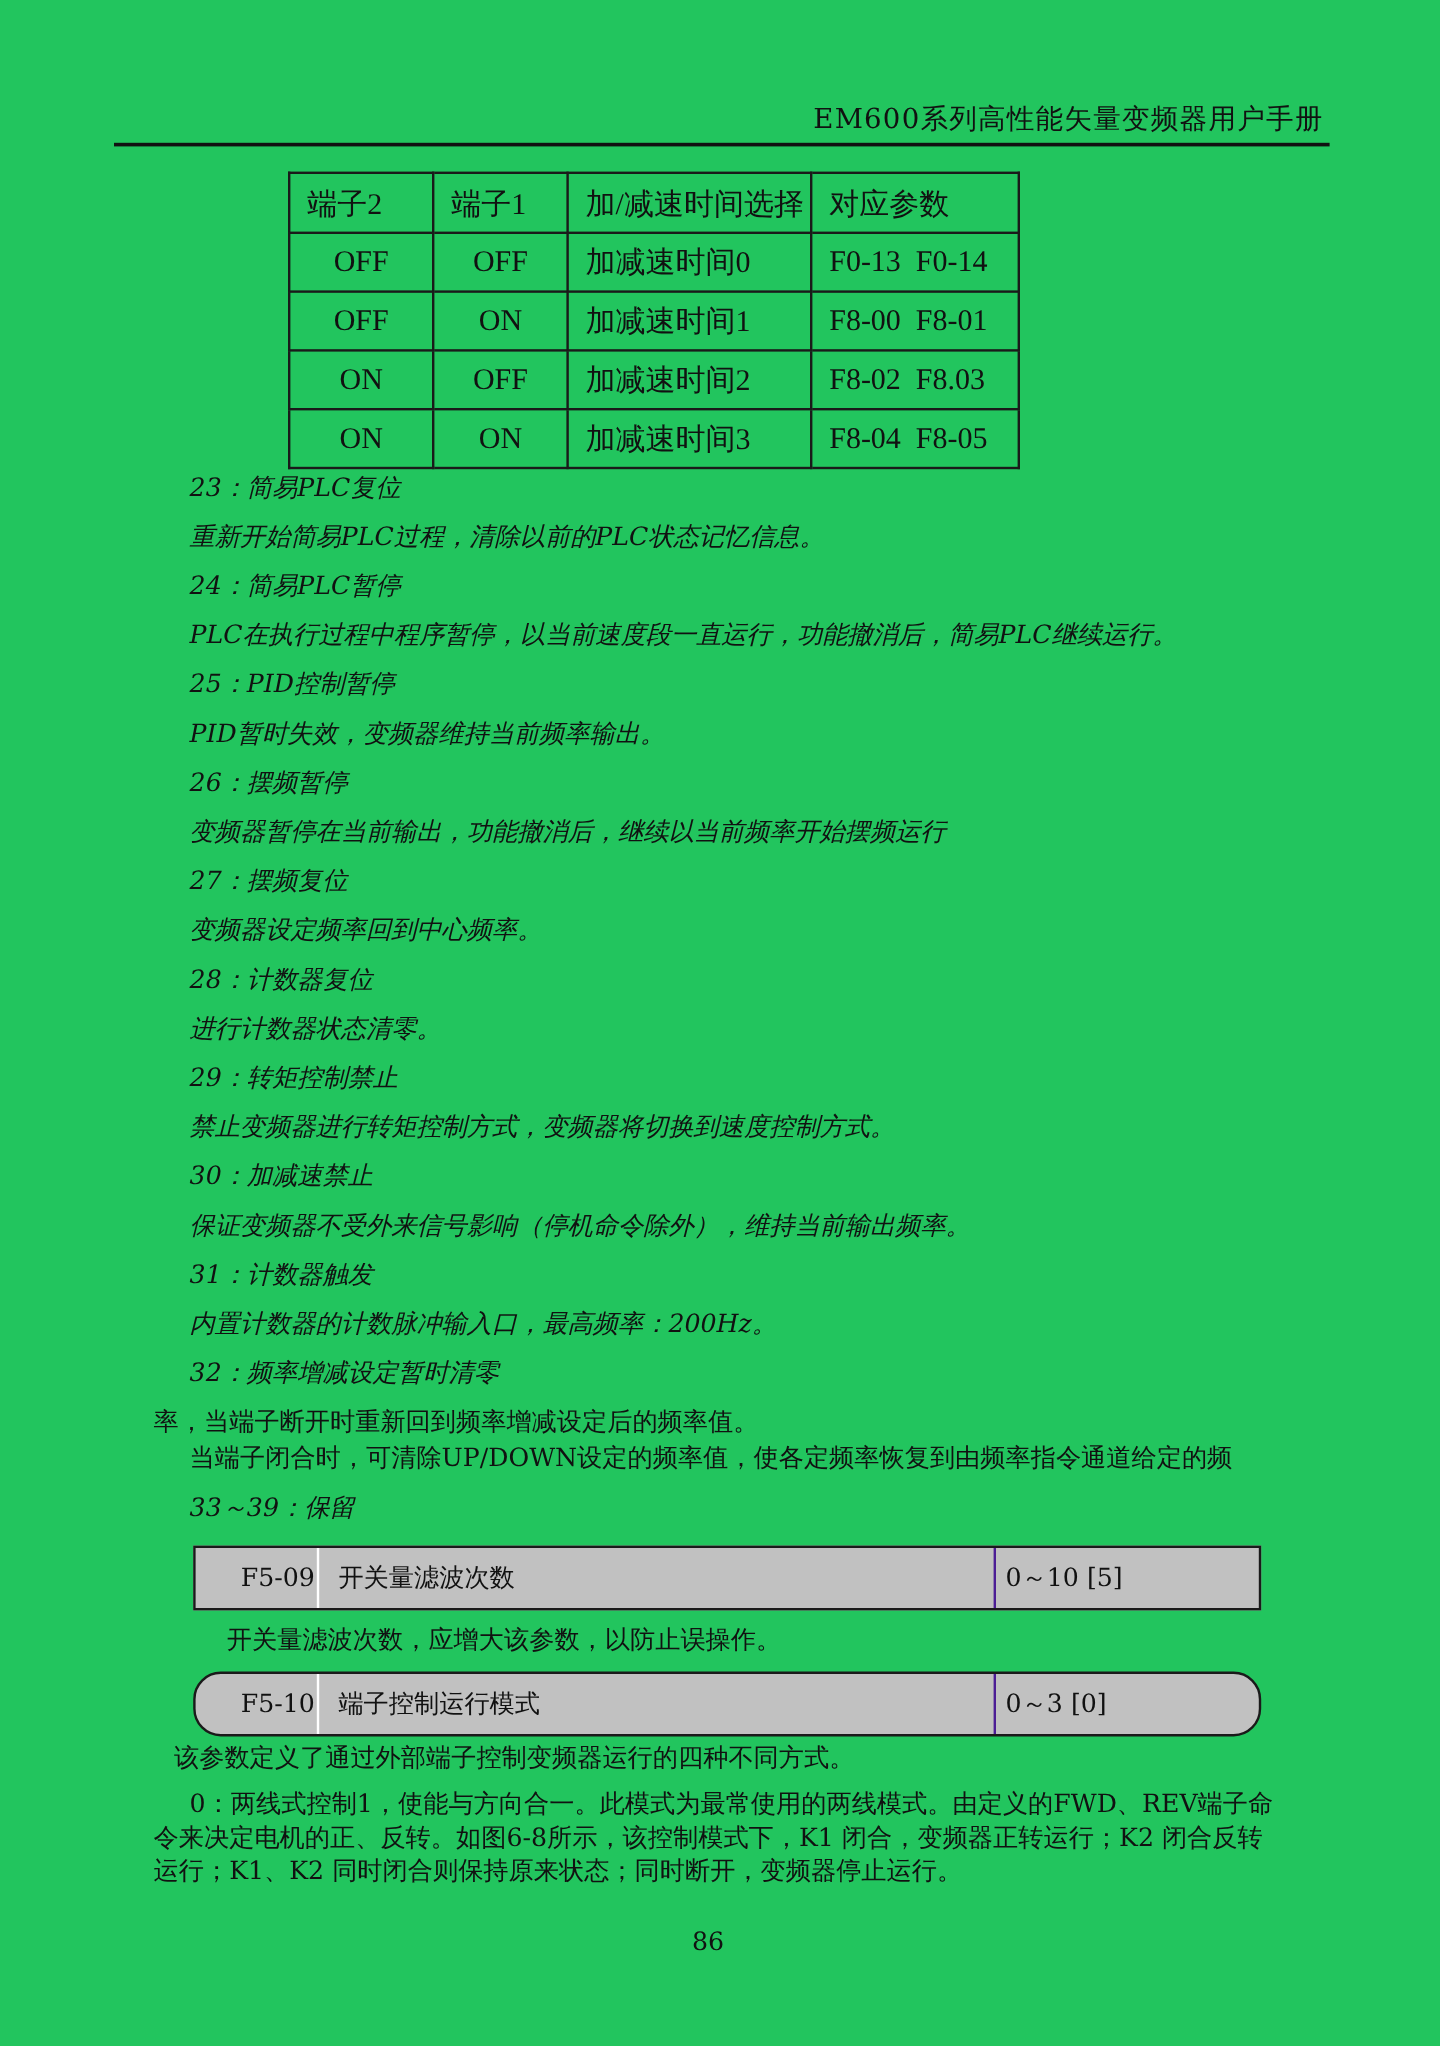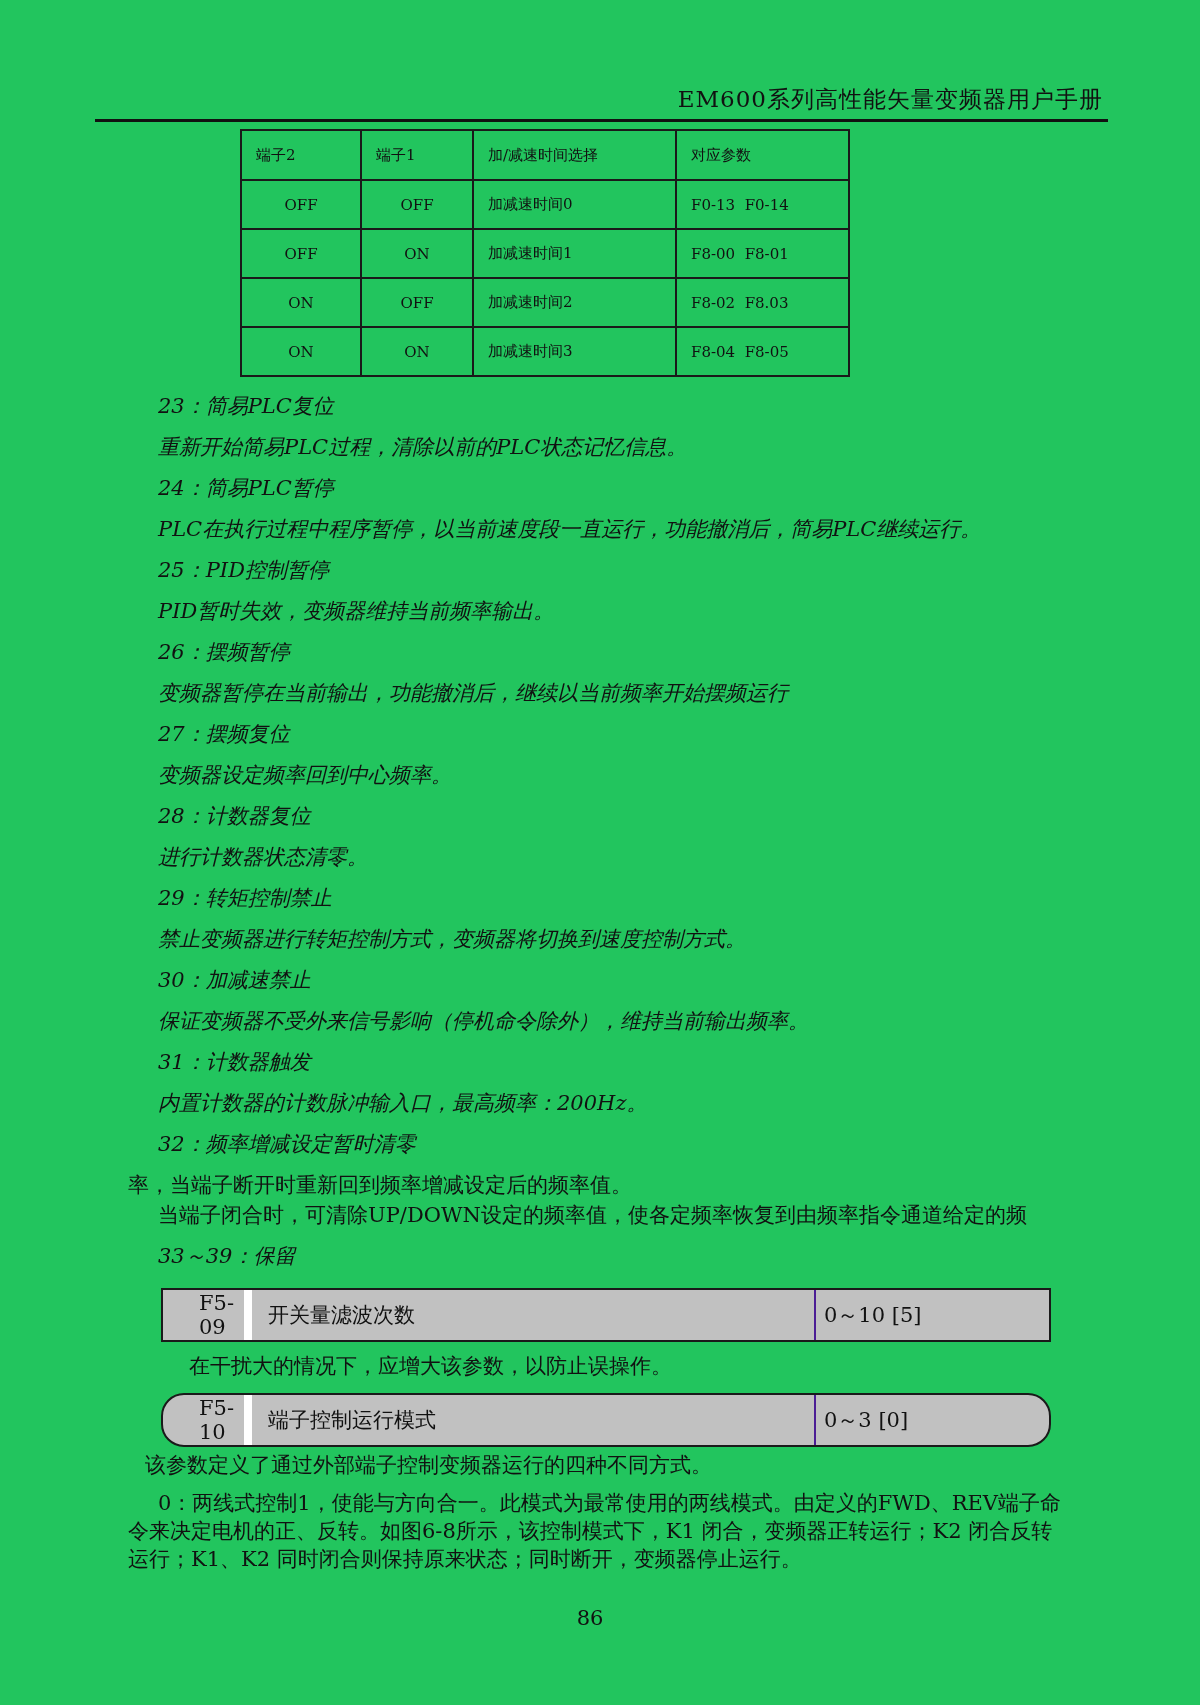--- a/index.html
+++ b/index.html
@@ -21,23 +21,24 @@
     font-size:23px; letter-spacing:1px;
     white-space:nowrap;
   }
   .header-rule {
     position:absolute; top:119px; left:95px;
     width:1013px; height:3px; background:#111;
   }
 
   
   .accel-table {
-    position:absolute; top:129px; left:240px;
+    position:absolute; top:143px; left:240px;
     border-collapse:collapse;
-    font-size:15px;
+    font-size:25px;
+    font-family:Liberation Serif, serif;
   }
   .accel-table th, .accel-table td {
     border:2px solid #1a1a1a;
     font-weight:normal;
     vertical-align:middle;
     padding:0;
   }
   .accel-table th { height:50px; text-align:left; padding-left:14px; }
   .accel-table td { height:49px; }
   .col-t2 { width:120px; }
@@ -66,22 +67,22 @@
   
   .param-bar {
     position:absolute; left:161px; width:890px; height:54px;
     background:#c1c1c1;
     border:2px solid #1a1a1a;
     display:flex; align-items:stretch;
     font-size:21px;
   }
   .param-bar .cell { display:flex; align-items:center; }
   .param-bar .code {
-    width:89px; justify-content:center;
-    border-right:8px solid #ffffff;
+    width:103px; justify-content:center;
+    border-right:2px solid #ffffff;
     padding-left:36px;
   }
   .param-bar .name {
     width:564px; padding-left:16px;
     border-right:2px solid #4c1d95;
   }
   .param-bar .range { flex:1; padding-left:8px; }
   #bar-f5-09 { top:1288px; }
   #bar-f5-10 { top:1393px;border-radius:23px; }
 
@@ -175,21 +176,21 @@
 
     <p>33～39：保留</p>
   </div>
 
   <div class="param-bar" id="bar-f5-09">
     <div class="cell code">F5-09</div>
     <div class="cell name">开关量滤波次数</div>
     <div class="cell range">0～10 [5]</div>
   </div>
 
-  <div class="note-line" id="note-f5-09">在干扰大的情况下，应增大该参数，以防止误操作。</div>
+  <div class="note-line" id="note-f5-09">开关量滤波次数，应增大该参数，以防止误操作。</div>
 
   <div class="param-bar" id="bar-f5-10">
     <div class="cell code">F5-10</div>
     <div class="cell name">端子控制运行模式</div>
     <div class="cell range">0～3 [0]</div>
   </div>
 
   <div class="note-line" id="note-f5-10">该参数定义了通过外部端子控制变频器运行的四种不同方式。</div>
 
   <div class="mode-para">

